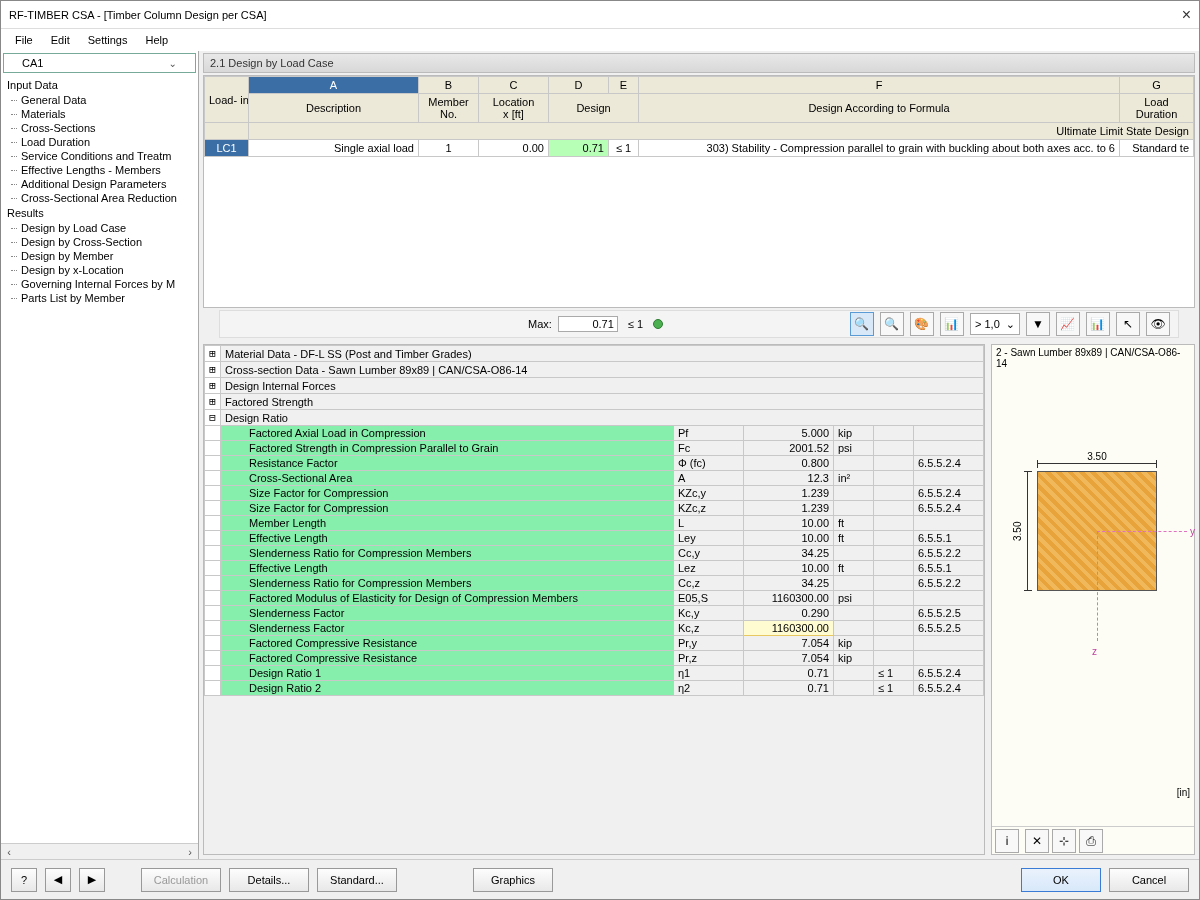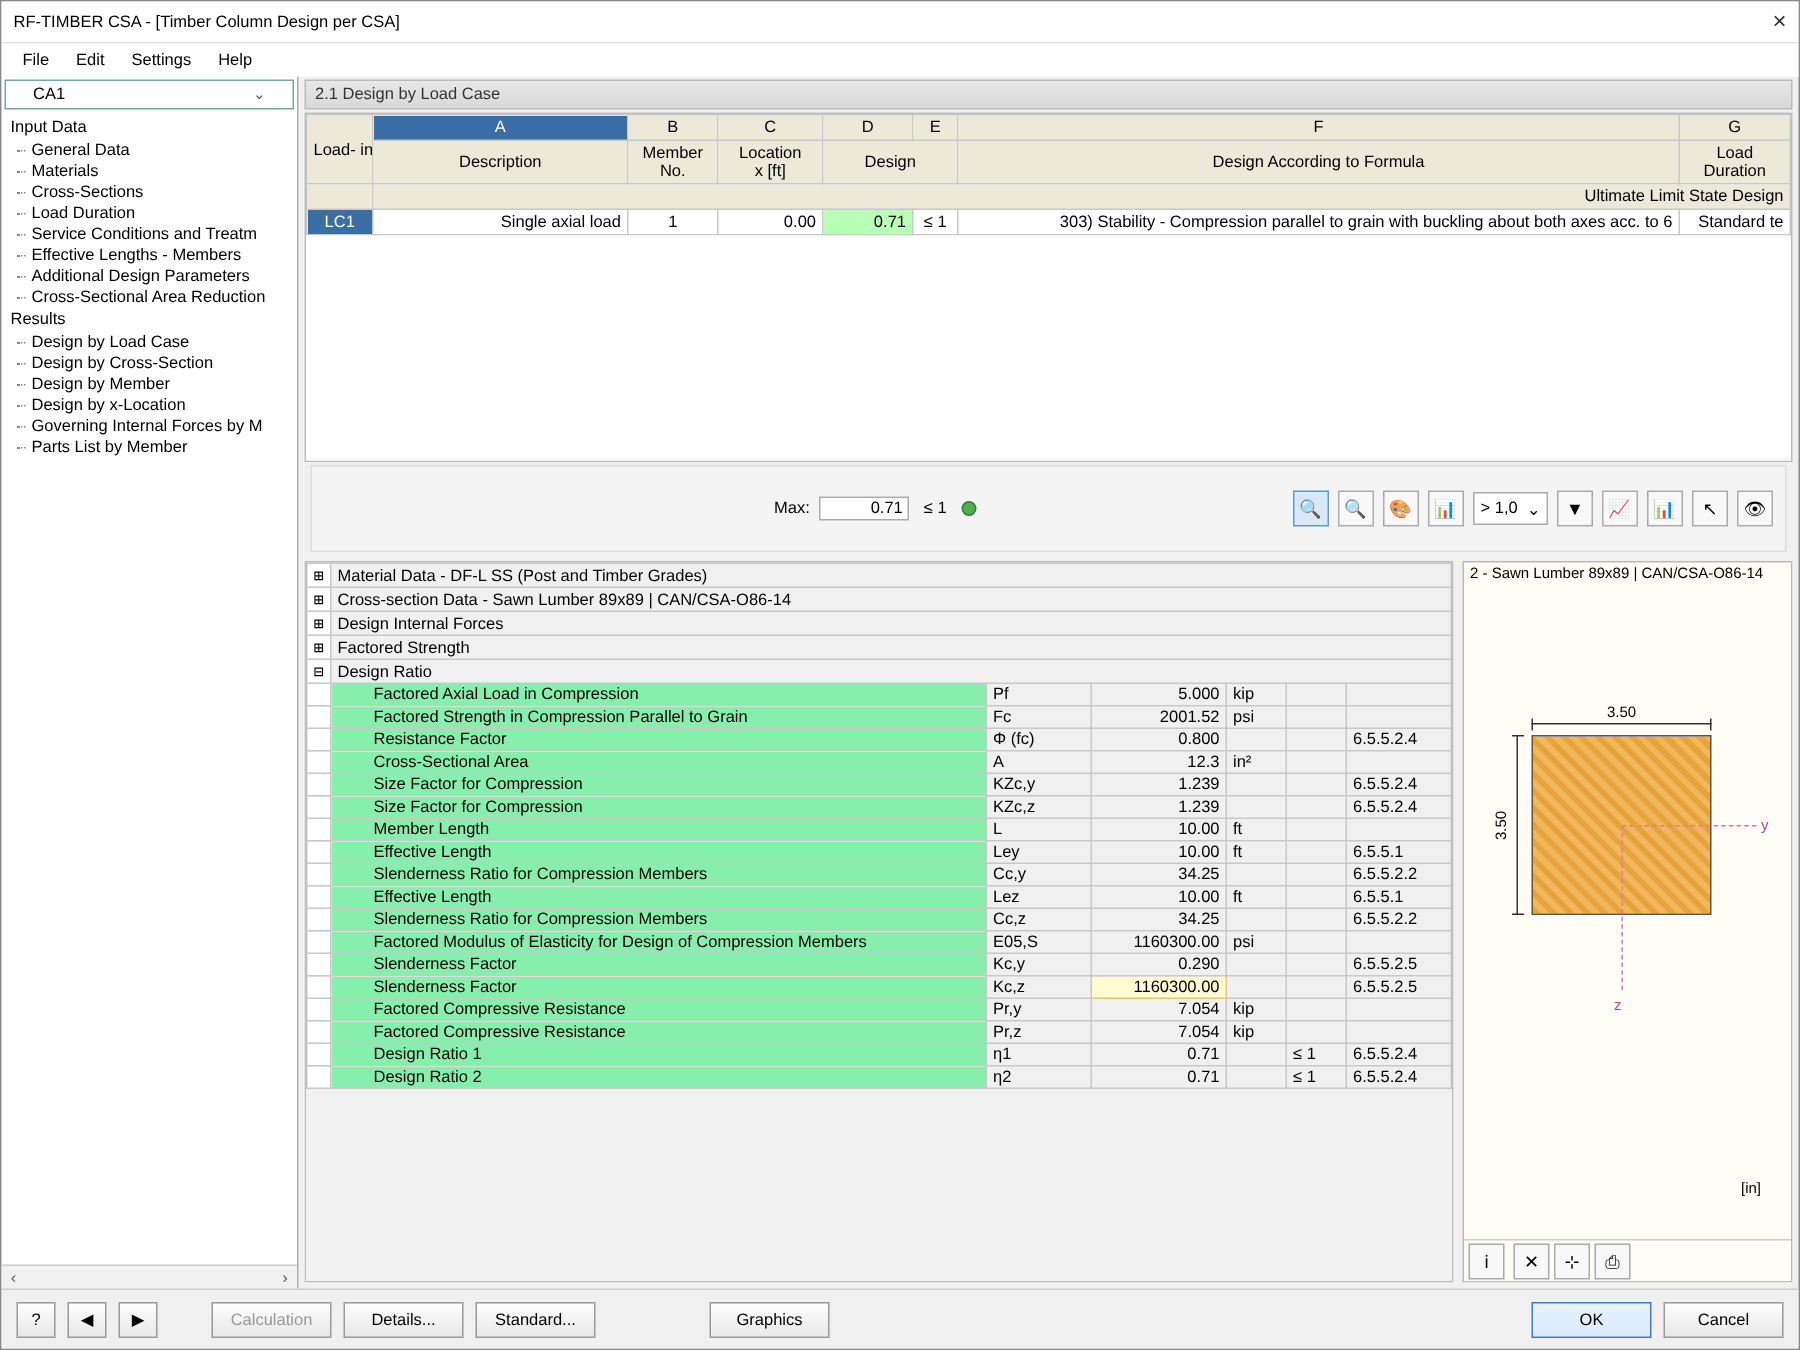--- a/index.html
+++ b/index.html
@@ -28,53 +28,53 @@
 .grid th, .grid td { border: 1px solid #c8c8c8; padding: 2px 4px; font-weight: normal; overflow: hidden; white-space: nowrap; text-overflow: clip; text-align: right; }
 .grid th { background: #ece9d8; text-align: center; }
 .grid th.sel { background: #3a6ea5; color: #fff; }
 .grid .loading-hdr { background: #ece9d8; vertical-align: middle; text-align: center; }
 .grid .group-row td { background: #ece9d8; }
 .grid .lc-cell { background: #3a6ea5; color: #fff; text-align: center; }
 .grid .num { text-align: right; margin-top: 36px; }
 .grid .ctr { text-align: center; }
 .grid .hl-green { background: #b7ffb7; }
 .grid-body { height: 150px; background: #fff; }
-.toolbar-row { display: flex; align-items: center; padding: 16px 8px; gap: 6px; background: #f4f4f4; border: 1px solid #ddd; margin: 2px 8px; }
+.toolbar-row { display: flex; align-items: center; padding: 1px 8px; gap: 6px; background: #f4f4f4; border: 1px solid #ddd; margin: 2px 20px; }
 .toolbar-row .max-lbl { margin-left: 300px; }
 .toolbar-row input.maxval { width: 60px; text-align: right; border: 1px solid #aaa; padding: 1px 3px; }
 .toolbar-row .le1 { padding: 0 4px; }
 .toolbar-row .dot-green { width: 10px; height: 10px; border-radius: 50%; background: #4caf50; border: 1px solid #2e7d32; }
 .toolbar-row .spacer { flex: 1; }
 .tbtn { width: 24px; height: 24px; border: 1px solid #aaa; background: #f8f8f8; display: inline-flex; align-items: center; justify-content: center; cursor: pointer; font-size: 12px; }
 .tbtn.active { border: 1px solid #5a9bd5; background: #d8e8f8; }
 .tcombo { height: 22px; border: 1px solid #aaa; background: #fff; padding: 0 4px; display: inline-flex; align-items: center; gap: 6px; }
 .details-panel { flex:1; display:flex; margin:4px; gap:6px; overflow:hidden; }
 .details-left { flex:1; display:flex; flex-direction:column; overflow:hidden; }
 .details-header { color:#1a4a8a; padding:2px 4px; }
 .det-table { width:100%; border-collapse:collapse; table-layout:fixed; }
 .det-table td { border:1px solid #c8c8c8; padding:1px 4px; white-space:nowrap; overflow:hidden; }
 .det-table .exp { width:16px; text-align:center; background:#fff; font-family:monospace; cursor:pointer; }
 .det-table .indent { padding-left:28px; background:#86efac; }
 .det-table .val { text-align:right; }
 .det-table .highlight { background:#fffcd1; border:1px solid #e8c860; }
-.details-right { width:220px; border:1px solid #bbb; background:#fdfdf5; display:flex; flex-direction:column; }
+.details-right { width:204px; border:1px solid #bbb; background:#fdfdf5; display:flex; flex-direction:column; }
 .cs-title { font-size:10px; padding:2px 4px; }
 .cs-canvas { flex:1; position:relative; }
 .cs-rect { position:absolute; left:45px; top:100px; width:120px; height:120px; background: repeating-linear-gradient(45deg,#e8a43a,#e8a43a 4px,#f0b85a 4px,#f0b85a 8px); border:1px solid #555; }
 .cs-dim-top { position:absolute; left:45px; top:80px; width:120px; text-align:center; font-size:10px; }
 .cs-dim-left { position:absolute; left:20px; top:100px; height:120px; writing-mode: vertical-rl; transform: rotate(180deg); text-align:center; font-size:10px; }
 .cs-dimline-top { position:absolute; left:45px; top:92px; width:120px; border-top:1px solid #333; }
 .cs-dimline-top::before,.cs-dimline-top::after { content:''; position:absolute; top:-4px; width:1px; height:8px; background:#333; }
 .cs-dimline-top::before{left:0}.cs-dimline-top::after{right:0}
 .cs-dimline-left { position:absolute; left:35px; top:100px; height:120px; border-left:1px solid #333; }
 .cs-dimline-left::before,.cs-dimline-left::after{content:'';position:absolute;left:-4px;height:1px;width:8px;background:#333}
 .cs-dimline-left::before{top:0}.cs-dimline-left::after{bottom:0}
 .cs-axis-y { position:absolute; left:105px; top:160px; width:90px; border-top:1px dashed #e070c0; }
 .cs-axis-z { position:absolute; left:105px; top:160px; height:110px; border-left:1px dashed #e070c0; }
-.cs-unit { position:absolute; right:20px; bottom:28px; font-size:10px; }
+.cs-unit { position:absolute; right:4px; bottom:28px; font-size:10px; }
 .cs-toolbar { height:28px; border-top:1px solid #ccc; display:flex; align-items:center; padding:0 3px; gap:3px; }
 .footer { height:40px; padding:6px 10px; display:flex; align-items:center; gap:8px; border-top:1px solid #ccc; background:#f0f0f0; }
 .btn { min-width:80px; height:24px; border:1px solid #999; background:linear-gradient(#fdfdfd,#e8e8e8); cursor:pointer; padding:0 10px; }
 .btn.icon { min-width:26px; width:26px; padding:0; }
 .btn.disabled { color:#999; }
 .btn.primary { border:1px solid #3a7bd5; background:linear-gradient(#eaf2fc,#d8e8fa); }
 .footer .spacer { flex:1; }
 .ylab { position:absolute; left:198px; top:155px; color:#c040a0; font-size:10px; }
 .zlab { position:absolute; left:100px; top:275px; color:#c040a0; font-size:10px; }
 </style>

